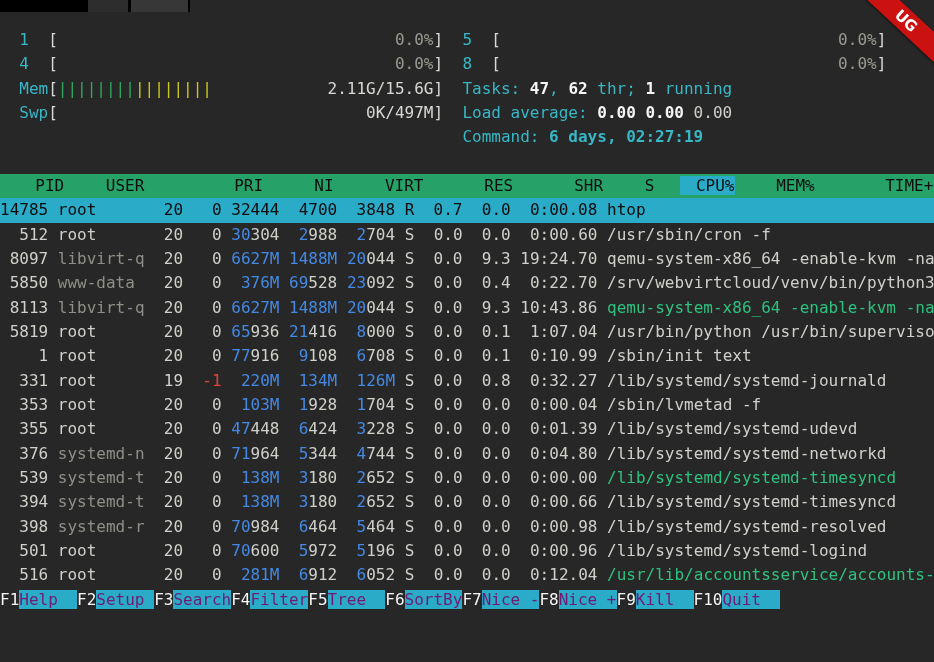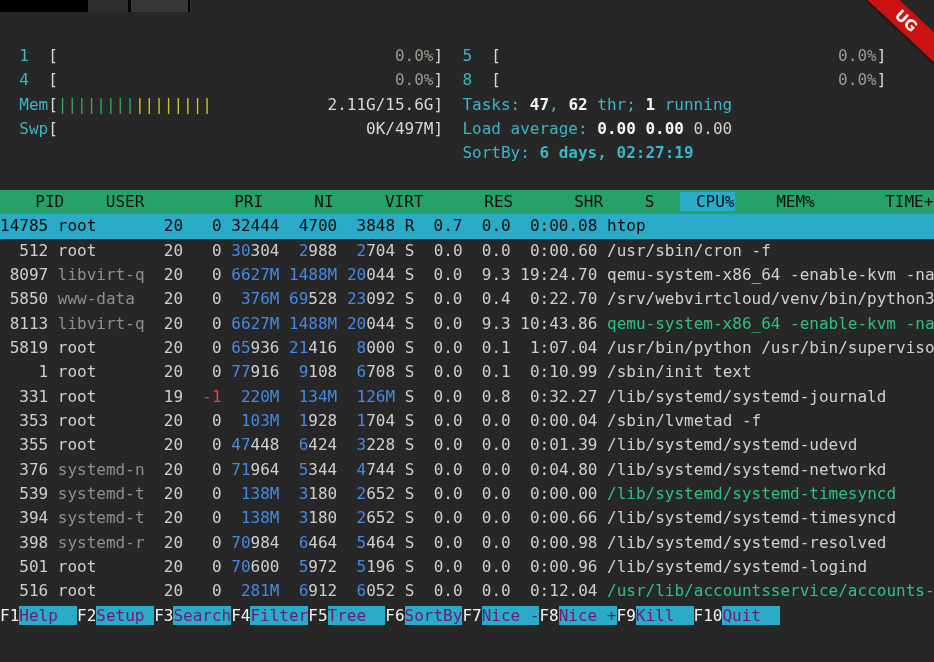--- a/index.html
+++ b/index.html
@@ -1,21 +1,21 @@
 <!DOCTYPE html>
 <html style="--bg: #272727; --fg: #d0d0cb; --bright: #f5f5f5; --dim: #8f8f88; --cyan: #38b7c6; --cyanbg: #2aabc8; --greenbg: #26a269; --greentext: #2ec27e; --greenbar: #2ea95d; --yellowbar: #c9c91d; --blue: #4489e4; --red: #e0433a; --bracket: #d8d8d4; --meterval: #9a9a92; --ribbon: #cc1111;"><head>
 <meta charset="utf-8">
 <style>
   html,body{margin:0;padding:0;background:#1a1a1a;}
   .screen{position:relative;width:934px;height:662px;overflow:hidden;background:var(--bg);}
   .chrome{position:absolute;top:0;left:0;width:934px;height:12px;background:var(--bg);}
   .chrome .blackbar{position:absolute;top:0;left:0;width:190px;height:12px;background:#000;}
   .chrome .seg1{position:absolute;top:0;left:88px;width:40px;height:12px;background:#2d2d2d;}
   .chrome .seg2{position:absolute;top:0;left:131px;width:57px;height:12px;background:#373737;}
-  .term{position:absolute;top:28px;left:0;width:934px;padding-top:16px;
+  .term{position:absolute;top:12px;left:0;width:934px;padding-top:16px;
         font-family:"DejaVu Sans Mono",monospace;font-size:16px;line-height:24.33px;color:var(--fg);}
   .line{height:24.33px;white-space:pre;overflow:hidden;}
   .c-fg{color:var(--fg);}
   .c-dim{color:var(--dim);}
   .c-cyan{color:var(--cyan);}
   .c-boldcyan{color:var(--cyan);font-weight:bold;}
   .c-bold{color:var(--bright);font-weight:bold;}
   .c-brk{color:var(--bracket);}
   .c-val{color:var(--meterval);}
   .c-blue{color:var(--blue);}
@@ -42,21 +42,21 @@
   <div class="chrome">
     <div class="blackbar"></div>
     <div class="seg1"></div>
     <div class="seg2"></div>
   </div>
   <div class="term" id="term">
       <div class="line"><span>  </span><span class="c-cyan">1  </span><span class="c-brk">[</span><span>                                   </span><span class="c-val">0.0%</span><span class="c-brk">]</span><span>  </span><span class="c-cyan">5  </span><span class="c-brk">[</span><span>                                   </span><span class="c-val">0.0%</span><span class="c-brk">]</span></div>
       <div class="line"><span>  </span><span class="c-cyan">4  </span><span class="c-brk">[</span><span>                                   </span><span class="c-val">0.0%</span><span class="c-brk">]</span><span>  </span><span class="c-cyan">8  </span><span class="c-brk">[</span><span>                                   </span><span class="c-val">0.0%</span><span class="c-brk">]</span></div>
       <div class="line"><span>  </span><span class="c-cyan">Mem</span><span class="c-brk">[</span><span class="bar-g">||||||||</span><span class="bar-y">||||||||</span><span>            </span><span class="c-brk">2.11G/15.6G</span><span class="c-brk">]</span><span>  </span><span class="c-cyan">Tasks: </span><span class="c-bold">47</span><span class="c-cyan">, </span><span class="c-bold">62</span><span class="c-cyan"> thr; </span><span class="c-bold">1</span><span class="c-cyan"> running</span></div>
       <div class="line"><span>  </span><span class="c-cyan">Swp</span><span class="c-brk">[</span><span>                                </span><span class="c-brk">0K/497M</span><span class="c-brk">]</span><span>  </span><span class="c-cyan">Load average: </span><span class="c-bold">0.00 </span><span class="c-bold">0.00 </span><span class="c-fg">0.00</span></div>
-      <div class="line"><span>                                                </span><span class="c-cyan">SortBy: </span><span class="c-boldcyan">6 days, 02:27:19</span></div>
+      <div class="line"><span>                                                </span><span class="c-cyan">Command: </span><span class="c-boldcyan">6 days, 02:27:19</span></div>
       <div class="line"></div>
       <div class="line header-row"><span>  PID</span><span> </span><span>USER     </span><span> </span><span>PRI</span><span> </span><span> NI</span><span> </span><span> VIRT</span><span> </span><span>  RES</span><span> </span><span>  SHR</span><span> </span><span>S</span><span> </span><span class="sortcol">CPU%</span><span> </span><span>MEM%</span><span> </span><span>   TIME+</span><span> </span><span>Command</span></div>
       <div class="line selected"><span class="c-fg">14785</span><span> </span><span class="c-fg">root     </span><span> </span><span class="c-fg"> 20</span><span> </span><span class="c-fg">  0</span><span> </span><span><span></span><span>32444</span></span><span> </span><span><span> </span><span>4700</span></span><span> </span><span><span> </span><span>3848</span></span><span> </span><span class="c-fg">R</span><span> </span><span class="c-fg"> 0.7</span><span> </span><span class="c-fg"> 0.0</span><span> </span><span class="c-fg"> 0:00.08</span><span> </span><span class="c-fg">htop</span></div>
       <div class="line"><span class="c-fg">  512</span><span> </span><span class="c-fg">root     </span><span> </span><span class="c-fg"> 20</span><span> </span><span class="c-fg">  0</span><span> </span><span><span></span><span class="c-blue">30</span><span class="c-fg">304</span></span><span> </span><span><span> </span><span class="c-blue">2</span><span class="c-fg">988</span></span><span> </span><span><span> </span><span class="c-blue">2</span><span class="c-fg">704</span></span><span> </span><span class="c-fg">S</span><span> </span><span class="c-fg"> 0.0</span><span> </span><span class="c-fg"> 0.0</span><span> </span><span class="c-fg"> 0:00.60</span><span> </span><span class="c-fg">/usr/sbin/cron -f</span></div>
       <div class="line"><span class="c-fg"> 8097</span><span> </span><span class="c-dim">libvirt-q</span><span> </span><span class="c-fg"> 20</span><span> </span><span class="c-fg">  0</span><span> </span><span><span></span><span class="c-blue">6627M</span></span><span> </span><span><span></span><span class="c-blue">1488M</span></span><span> </span><span><span></span><span class="c-blue">20</span><span class="c-fg">044</span></span><span> </span><span class="c-fg">S</span><span> </span><span class="c-fg"> 0.0</span><span> </span><span class="c-fg"> 9.3</span><span> </span><span class="c-fg">19:24.70</span><span> </span><span class="c-fg">qemu-system-x86_64 -enable-kvm -na</span></div>
       <div class="line"><span class="c-fg"> 5850</span><span> </span><span class="c-dim">www-data </span><span> </span><span class="c-fg"> 20</span><span> </span><span class="c-fg">  0</span><span> </span><span><span> </span><span class="c-blue">376M</span></span><span> </span><span><span></span><span class="c-blue">69</span><span class="c-fg">528</span></span><span> </span><span><span></span><span class="c-blue">23</span><span class="c-fg">092</span></span><span> </span><span class="c-fg">S</span><span> </span><span class="c-fg"> 0.0</span><span> </span><span class="c-fg"> 0.4</span><span> </span><span class="c-fg"> 0:22.70</span><span> </span><span class="c-fg">/srv/webvirtcloud/venv/bin/python3</span></div>
       <div class="line"><span class="c-fg"> 8113</span><span> </span><span class="c-dim">libvirt-q</span><span> </span><span class="c-fg"> 20</span><span> </span><span class="c-fg">  0</span><span> </span><span><span></span><span class="c-blue">6627M</span></span><span> </span><span><span></span><span class="c-blue">1488M</span></span><span> </span><span><span></span><span class="c-blue">20</span><span class="c-fg">044</span></span><span> </span><span class="c-fg">S</span><span> </span><span class="c-fg"> 0.0</span><span> </span><span class="c-fg"> 9.3</span><span> </span><span class="c-fg">10:43.86</span><span> </span><span class="c-green">qemu-system-x86_64 -enable-kvm -na</span></div>
       <div class="line"><span class="c-fg"> 5819</span><span> </span><span class="c-fg">root     </span><span> </span><span class="c-fg"> 20</span><span> </span><span class="c-fg">  0</span><span> </span><span><span></span><span class="c-blue">65</span><span class="c-fg">936</span></span><span> </span><span><span></span><span class="c-blue">21</span><span class="c-fg">416</span></span><span> </span><span><span> </span><span class="c-blue">8</span><span class="c-fg">000</span></span><span> </span><span class="c-fg">S</span><span> </span><span class="c-fg"> 0.0</span><span> </span><span class="c-fg"> 0.1</span><span> </span><span class="c-fg"> 1:07.04</span><span> </span><span class="c-fg">/usr/bin/python /usr/bin/superviso</span></div>
       <div class="line"><span class="c-fg">    1</span><span> </span><span class="c-fg">root     </span><span> </span><span class="c-fg"> 20</span><span> </span><span class="c-fg">  0</span><span> </span><span><span></span><span class="c-blue">77</span><span class="c-fg">916</span></span><span> </span><span><span> </span><span class="c-blue">9</span><span class="c-fg">108</span></span><span> </span><span><span> </span><span class="c-blue">6</span><span class="c-fg">708</span></span><span> </span><span class="c-fg">S</span><span> </span><span class="c-fg"> 0.0</span><span> </span><span class="c-fg"> 0.1</span><span> </span><span class="c-fg"> 0:10.99</span><span> </span><span class="c-fg">/sbin/init text</span></div>
       <div class="line"><span class="c-fg">  331</span><span> </span><span class="c-fg">root     </span><span> </span><span class="c-fg"> 19</span><span> </span><span class="c-red"> -1</span><span> </span><span><span> </span><span class="c-blue">220M</span></span><span> </span><span><span> </span><span class="c-blue">134M</span></span><span> </span><span><span> </span><span class="c-blue">126M</span></span><span> </span><span class="c-fg">S</span><span> </span><span class="c-fg"> 0.0</span><span> </span><span class="c-fg"> 0.8</span><span> </span><span class="c-fg"> 0:32.27</span><span> </span><span class="c-fg">/lib/systemd/systemd-journald</span></div>

